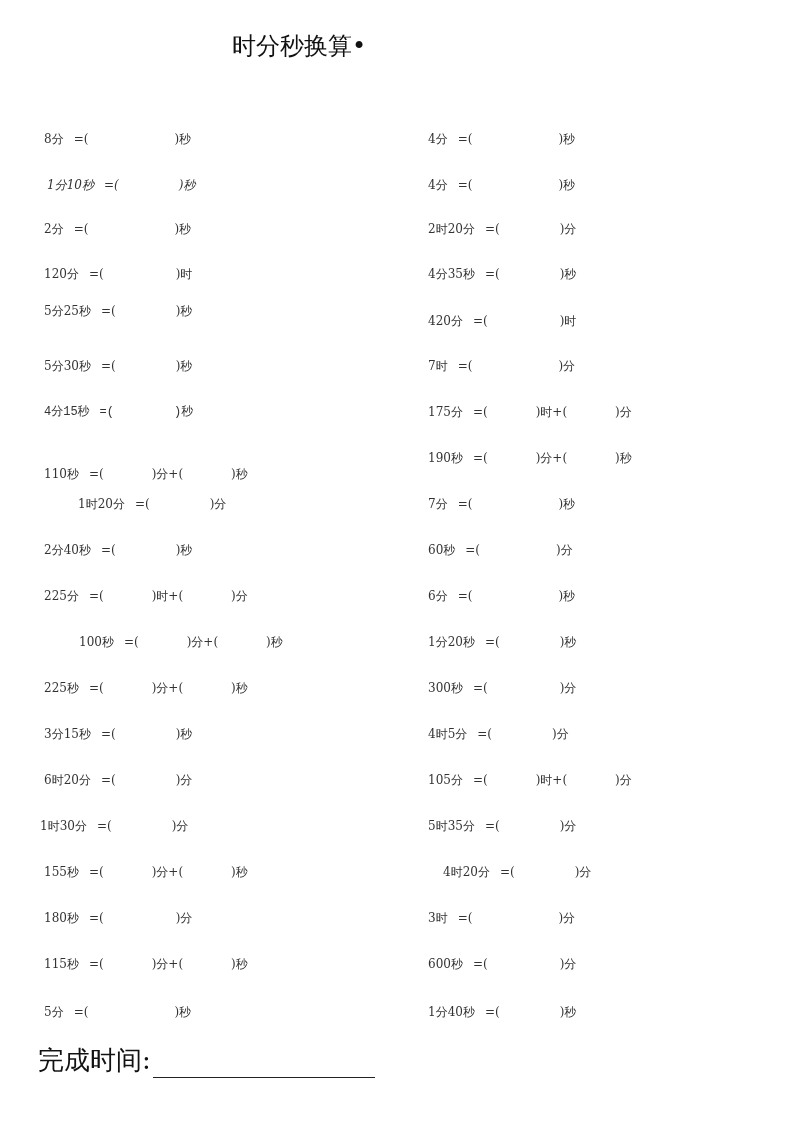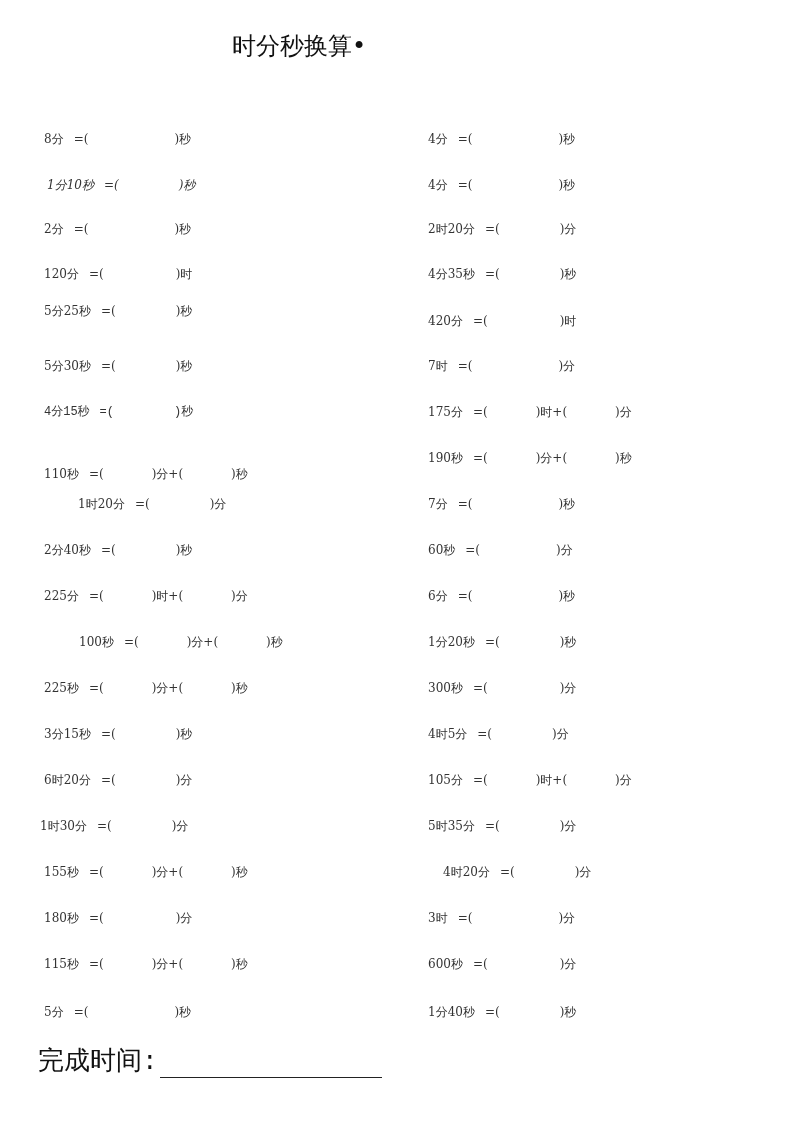--- a/index.html
+++ b/index.html
@@ -45,21 +45,20 @@
       height: 22px;
       vertical-align: top;
     }
     .footer {
       position: absolute;
       left: 38px;
       top: 1043px;
       font-size: 26px;
       color: #111111;
       white-space: nowrap;
-      font-family: Liberation Mono, monospace;
     }
     .footer-line {
       display: inline-block;
       width: 222px;
       border-bottom: 1.5px solid #222222;
       height: 26px;
       vertical-align: bottom;
       margin-left: 2px;
     }
   </style>

